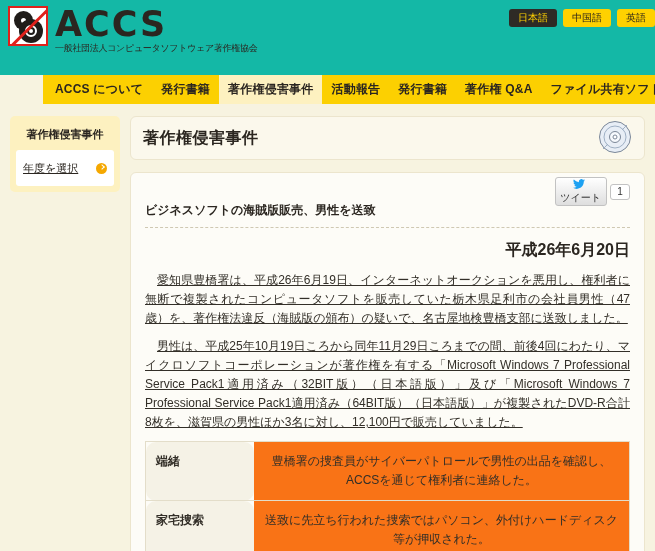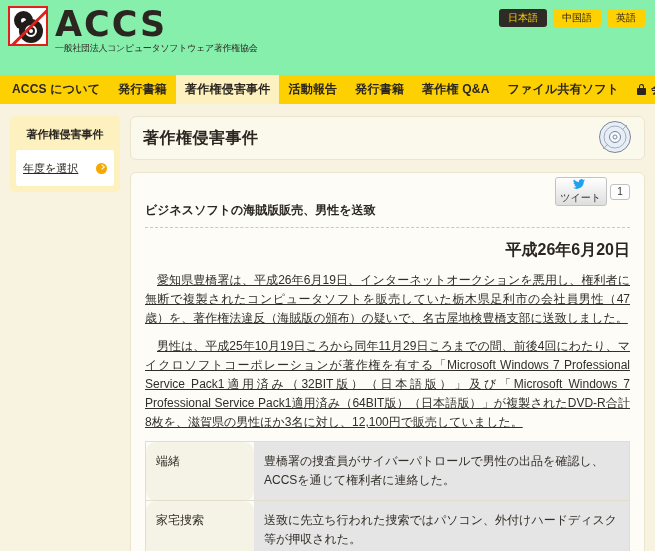--- a/index.html
+++ b/index.html
@@ -14,21 +14,21 @@
     font-family: "Liberation Sans", "DejaVu Sans", sans-serif;
     color: #332f28;
     font-size: 12px;
     -webkit-font-smoothing: antialiased;
   }
 
   
   .site-header {
     position: relative;
     height: 75px;
-    background: #86efac;
+    background: #14b8a6;
   }
   .logo-block {
     position: absolute;
     left: 8px;
     top: 6px;
     display: flex;
     align-items: flex-start;
   }
   .logo-mark {
     position: relative;
@@ -104,21 +104,21 @@
   .logo-tagline {
     font-size: 9px;
     line-height: 11px;
     color: #2b2620;
     letter-spacing: -0.3px;
     margin-top: 2px;
   }
 
   .lang-switch {
     position: absolute;
-    right: 10px;
+    right: 0;
     top: 9px;
     display: flex;
     gap: 6px;
   }
   .lang-btn {
     font-size: 10px;
     padding: 3px 9px 4px;
     border-radius: 3px;
     background: #ffd100;
     color: #241f1a;
@@ -131,20 +131,21 @@
     color: #ffd100;
   }
 
   
   .main-nav {
     height: 29px;
     background: #fcd001;
     display: flex;
     align-items: stretch;
     position: relative;
+    margin-left: 43px;
   }
   .nav-item {
     display: flex;
     align-items: center;
     padding: 0 9px;
     font-size: 12px;
     font-weight: bold;
     color: #2b2620;
     cursor: pointer;
     white-space: nowrap;
@@ -379,26 +380,27 @@
     line-height: 19px;
     vertical-align: top;
     color: #332f28;
   }
   .detail-table tr:first-child td {
     border-top: none;
   }
   .detail-table td.label {
     width: 88px;
     background: #f5f2e6;
-    font-weight: normal;
+    font-weight: bold;
     white-space: nowrap;
     border-radius: 10px;
   }
   .detail-table td.value {
-    background: #e5e5e5;
+    background: #f97316;
+    text-align: center;
   }
 </style>
 </head>
 <body>
 
 <div class="site-header">
   <div class="logo-block">
     <div class="logo-mark">
       <div class="logo-disc d1"></div>
       <div class="logo-disc d2"></div>

